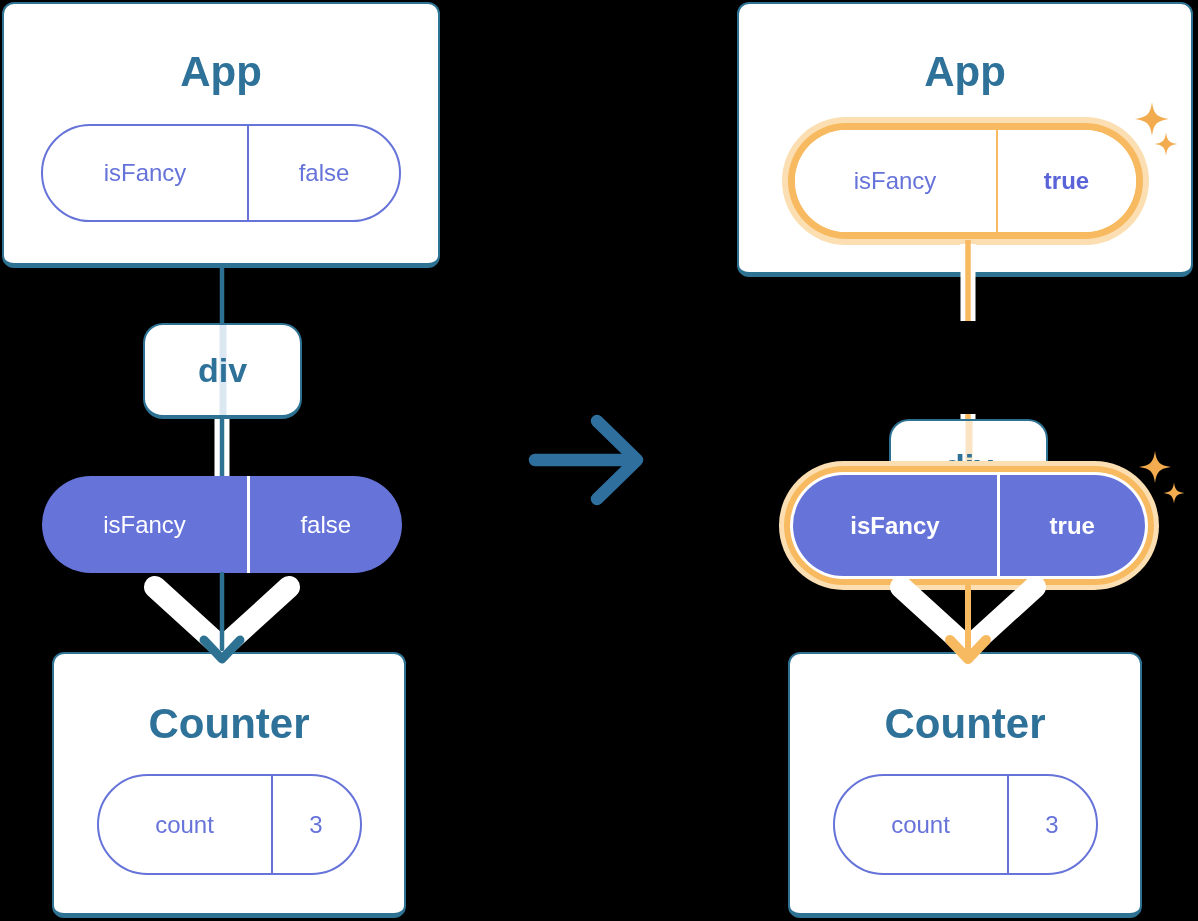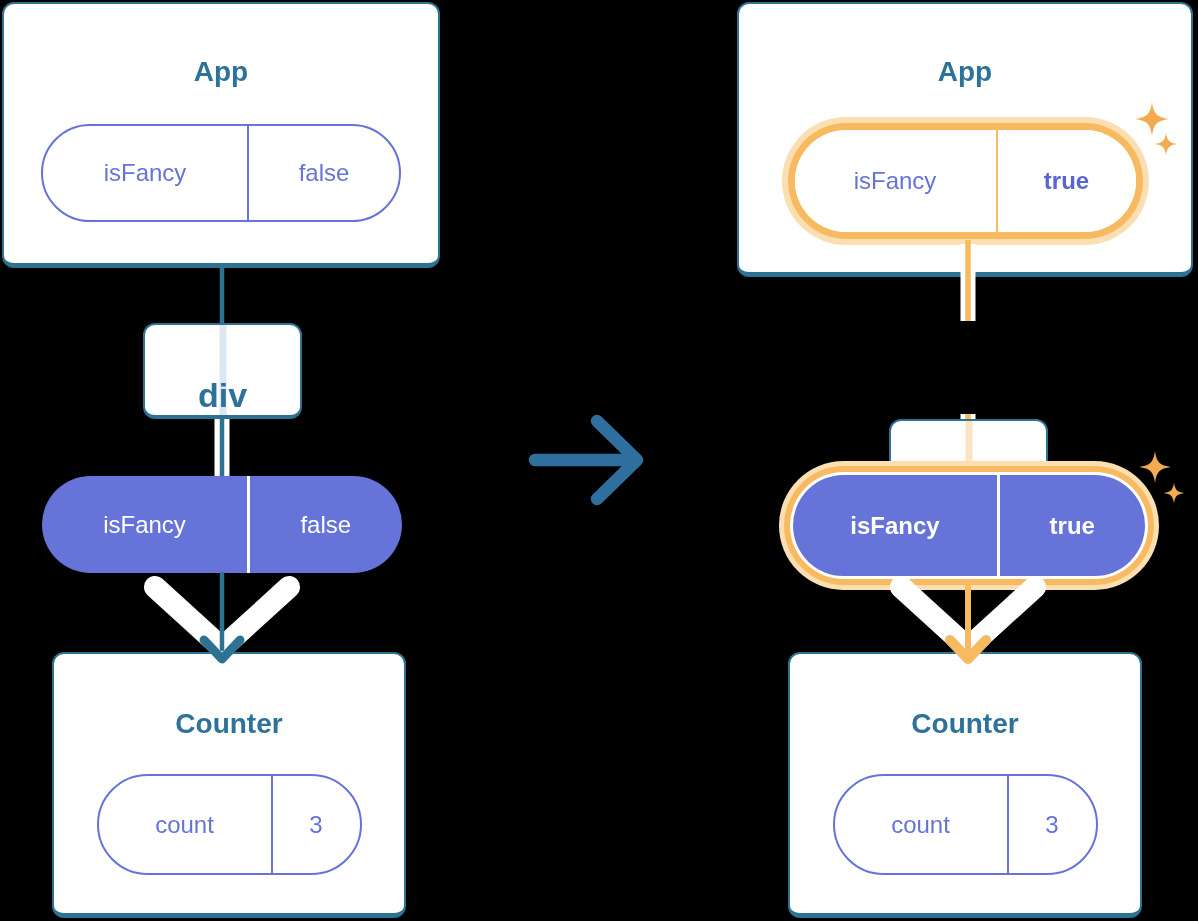--- a/index.html
+++ b/index.html
@@ -15,21 +15,21 @@
 
   .card{
     box-sizing:border-box;
     background:#ffffff;
     border:2.5px solid #2d7193;
     border-bottom-width:5px;
     border-radius:12px;
   }
   .card-title{
     text-align:center;
-    font-size:28px;font-weight:600;color:#2e7199;
+    font-size:42px;font-weight:600;color:#2e7199;
     height:40px;line-height:40px;
   }
   .pill{
     display:flex;align-items:stretch;box-sizing:border-box;
     border-radius:999px;overflow:hidden;
   }
   .cell{display:flex;align-items:center;justify-content:center;font-size:24px;}
   .vdiv{width:2px;flex:0 0 auto;}
   .outline-pill{background:#ffffff;border:2px solid #6673d9;color:#6673d9;}
   .outline-pill .vdiv{background:#6673d9;}
@@ -37,22 +37,22 @@
   .solid-pill{background:#6673d9;}
   .solid-pill .cell{color:#ffffff;}
   .solid-pill .vdiv{background:#ffffff;width:2.5px;}
 
   .ring-halo{background:#fbdfb2;border-radius:999px;padding:6px;box-sizing:border-box;}
   .ring-orange{background:#f8ba60;border-radius:999px;padding:7px;height:100%;box-sizing:border-box;}
   .ring-white{background:#ffffff;border-radius:999px;height:100%;box-sizing:border-box;}
 
   .divnode{
     box-sizing:border-box;background:#ffffff;
-    border:2.5px solid #2d7193;border-bottom-width:4.5px;border-radius:12px;
-    display:flex;align-items:flex-end;justify-content:center;position:relative;overflow:hidden;
+    border:2.5px solid #2d7193;border-bottom-width:4.5px;border-radius:20px;
+    display:flex;align-items:center;justify-content:center;position:relative;overflow:hidden;
   }
   .divnode .through-line{
     position:absolute;top:0;bottom:0;left:50%;transform:translateX(-50%);width:7px;
   }
   .divnode .lbl{
     position:relative;z-index:1;font-size:34px;font-weight:600;color:#2e7199;
   }
   .bold-val{font-weight:700;color:#5a64d8;}
 </style>
 </head>

